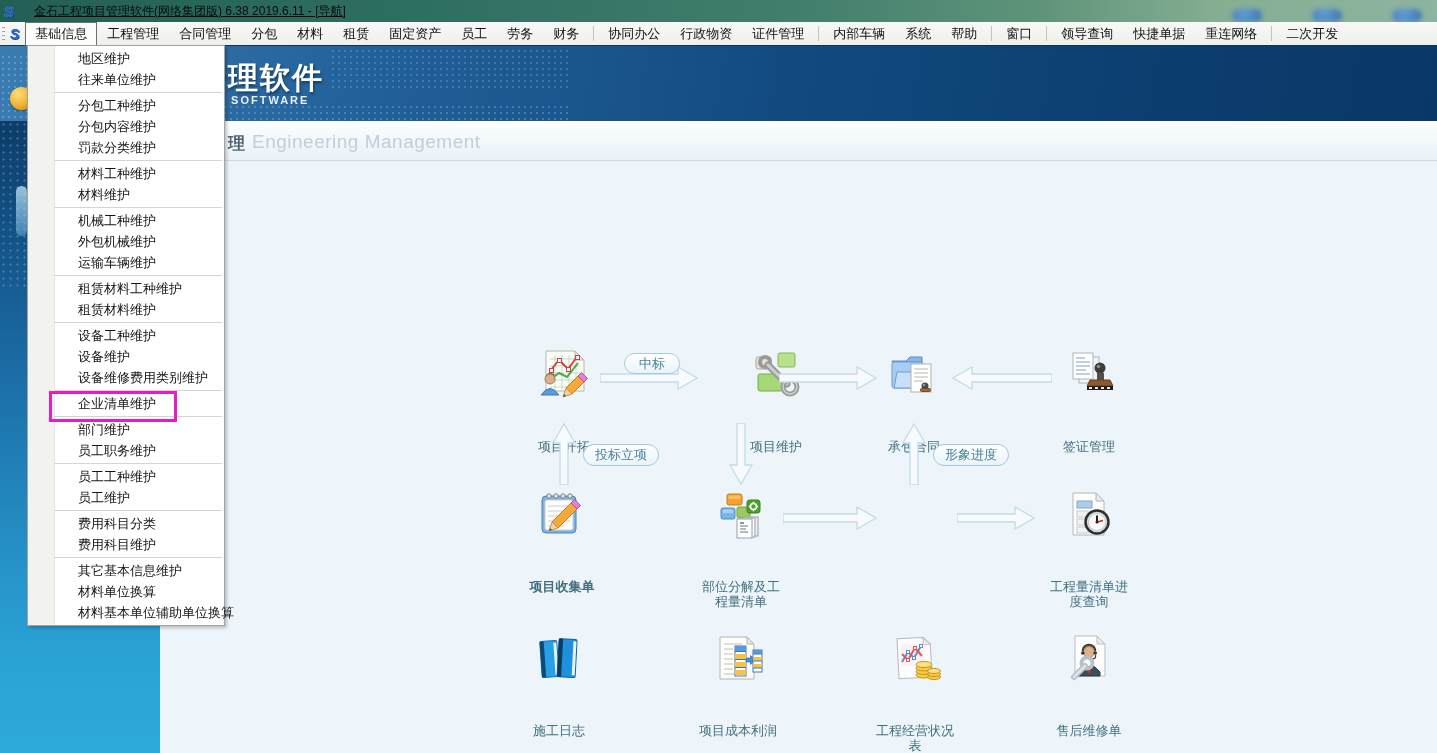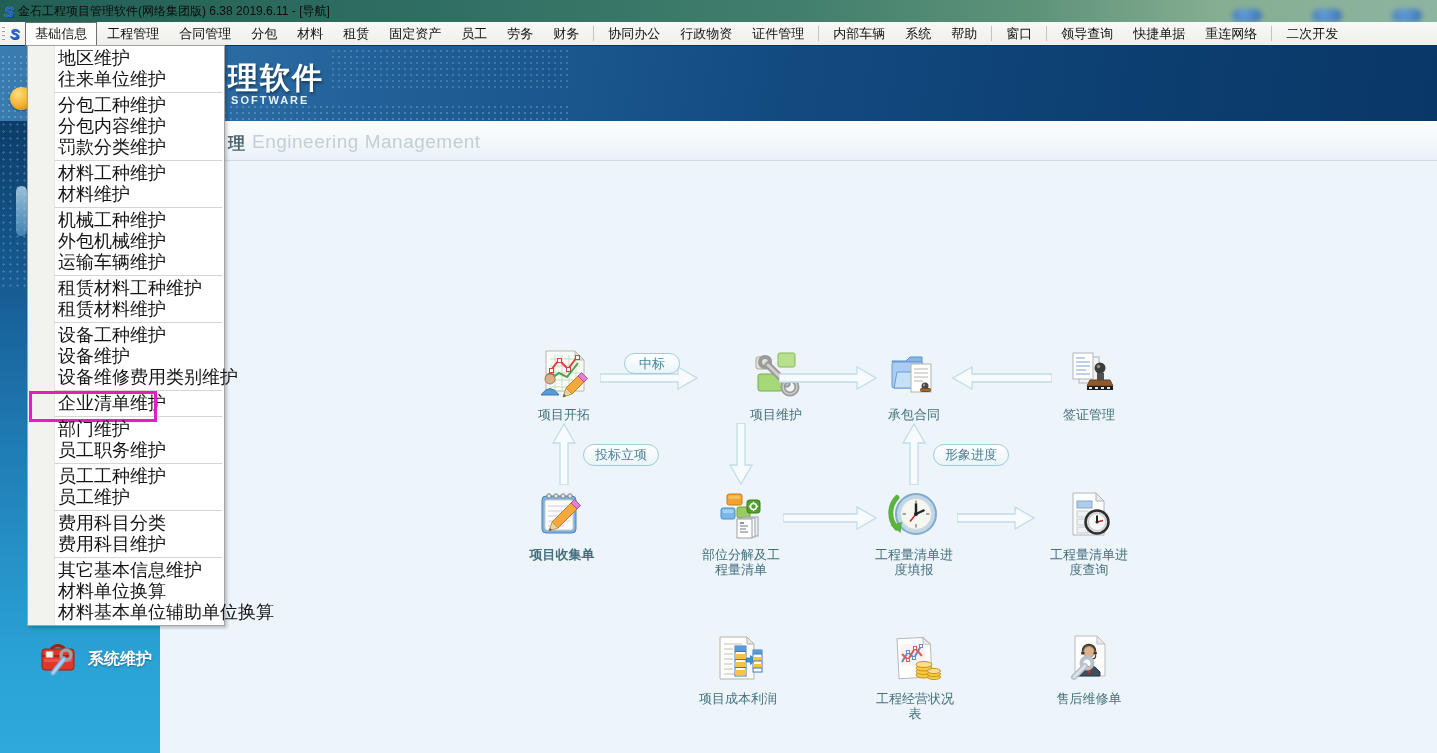--- a/index.html
+++ b/index.html
@@ -4,21 +4,21 @@
 <style>
   * { margin:0; padding:0; box-sizing:border-box; }
   html,body { width:1437px; height:753px; overflow:hidden;
     font-family:"Liberation Sans","DejaVu Sans",sans-serif; }
   #stage { position:relative; width:1437px; height:753px; background:#edf5fa; overflow:hidden; }
 
   
   .titlebar { position:absolute; left:0; top:0; width:1437px; height:22px;
     background:linear-gradient(90deg,#235f54 0%,#2f6f62 30%,#417e6d 55%,#5e9379 72%,#86ae92 85%,#8db4a0 100%);
     display:flex; align-items:center; padding-left:4px; z-index:30; }
-  .titlebar .ttext { font-size:12px; color:#0b0b0b; margin-left:4px; white-space:nowrap; }
+  .titlebar .ttext { font-size:12px; color:#0b0b0b; margin-left:20px; white-space:nowrap;text-decoration:underline; }
   .slogo { display:inline-block; font-style:italic; font-weight:bold; color:#1a5fc8;
     text-shadow:0 0 1px #9cc2f2, 1px 1px 0 #0a3a80; font-size:15px; line-height:1; }
   .capblob { position:absolute; top:9px; width:30px; height:13px; border-radius:7px;
     background:radial-gradient(circle at 40% 35%, #5b9ae2, #2f66b4); filter:blur(2.5px); opacity:.85; }
 
   
   .menubar { position:absolute; left:0; top:22px; width:1437px; height:23px;
     background:linear-gradient(#f8f8f6,#efefec); display:flex; align-items:center; z-index:30; }
   .grip { width:3px; height:16px; margin:0 3px 0 2px;
     background:repeating-linear-gradient(#fff 0 1px,#9aa0a6 1px 2px,transparent 2px 4px); }
@@ -55,32 +55,32 @@
   .side-sliver { position:absolute; left:16px; top:65px; width:11px; height:50px; border-radius:7px;
     background:linear-gradient(180deg,rgba(200,232,248,.75),rgba(120,190,230,.45)); }
   .sys-item { position:absolute; left:38px; top:518px; display:flex; align-items:center; gap:10px; cursor:pointer; }
   .sys-item .lbl { color:#ffffff; font-size:16px; font-weight:bold; text-shadow:0 1px 2px rgba(0,0,0,.35); }
 
   
   #flow { position:absolute; inset:0; z-index:6; pointer-events:none; }
   .fnode { position:absolute; width:116px; text-align:center; pointer-events:auto; cursor:pointer; }
   .fnode .ficon { display:inline-block; width:54px; height:54px; }
   .fnode .flabel { margin-top:1px; font-size:13px; line-height:1.18; color:#44707e; }
-  .fnode .flabel span { display:inline-block; max-width:86px; }
+  .fnode .flabel span { display:inline-block; max-width:86px;margin-top:32px; }
   .farrow { position:absolute; }
   .fbadge { position:absolute; display:flex; align-items:center; justify-content:center;
     border:1px solid #a3c9dc; border-radius:11px; background:linear-gradient(#ffffff,#e9f4fa);
     font-size:13px; color:#4a8398; }
 
   
   .dropdown { position:absolute; left:27px; top:45px; width:198px; z-index:40;
     background:linear-gradient(90deg,#f2f2ef 0,#f2f2ef 26px,#e6e6e2 26px,#e6e6e2 27px,#ffffff 27px);
     border:1px solid #a3a3a3; box-shadow:2px 2px 3px rgba(0,0,0,.22); padding:2px 0; }
-  .ditem { position:relative; height:21px; line-height:21px; padding-left:30px; font-size:18px;
-    color:#141414; white-space:nowrap; cursor:pointer; }
+  .ditem { position:relative; height:21px; line-height:21px; padding-left:30px; font-size:13px;
+    color:#141414; white-space:nowrap; cursor:pointer;margin-left:20px; }
   .dsep { border-top:1px solid #d6d6d1; margin:2px 2px 2px 26px; }
   .ditem.hl::after { content:''; position:absolute; left:1px; top:-2px; width:122px; height:25px;
     border:3px solid #e61cc4; }
 </style>
 </head>
 <body>
 
 <div id="stage">
 
   <div class="banner">
@@ -93,35 +93,20 @@
   </div>
 
   <div class="subheader">
     <span class="sh-cn">理</span>
     <span class="sh-en">Engineering Management</span>
   </div>
 
   <div class="sidebar">
     <div class="sdots"></div>
     <div class="side-sliver"></div>
-    <div class="sys-item">
-      <span class="ficon" style="width:40px;height:40px;display:inline-block">
-        <svg viewBox="0 0 40 40" width="40" height="40">
-          <path d="M13 10q7-7 14 0" fill="none" stroke="#a02018" stroke-width="3"></path>
-          <rect x="4" y="10" width="32" height="21" rx="3" fill="#e03828" stroke="#9c1c12"></rect>
-          <path d="M4 17h32" stroke="#9c1c12" stroke-width="1.5"></path>
-          <rect x="6" y="20" width="28" height="3" fill="#f06050" opacity=".7"></rect>
-          <rect x="8" y="12.5" width="7" height="6" rx="1" fill="#f2f2ee" stroke="#b0b0a8"></rect>
-          <circle cx="28" cy="16" r="5" fill="none" stroke="#9aa4a8" stroke-width="3.5"></circle>
-          <line x1="26" y1="20" x2="15" y2="34" stroke="#7fb2dc" stroke-width="5" stroke-linecap="round"></line>
-          <line x1="26" y1="20" x2="15" y2="34" stroke="#b8d8f0" stroke-width="2" stroke-linecap="round"></line>
-        </svg>
-      </span>
-      <span class="lbl">系统维护</span>
-    </div>
   </div>
 
   <div id="flow">
       <div class="fnode" style="left: 506px; top: 348px;"><span class="ficon"><svg viewBox="0 0 54 54">
             <path d="M9 3h29l9 9v31H9z" fill="#fcfcf8" stroke="#b6b6ae"></path>
             <path d="M38 3l9 9h-9z" fill="#e6e6dc" stroke="#b6b6ae"></path>
             <path d="M13 11h29M13 18h30M13 25h30M13 32h30M13 39h30M18 7v35M25 7v35M32 7v35M39 13v29" stroke="#bedfbe" fill="none"></path>
             <polyline points="14,31 22,25 30,29 41,15" fill="none" stroke="#4aa84a" stroke-width="2"></polyline>
             <polyline points="14,22 22,12 31,21 40,9" fill="none" stroke="#d84040" stroke-width="2"></polyline>
             <g fill="#fff" stroke="#d84040">
@@ -192,46 +177,47 @@
             <rect x="23" y="19" width="13" height="11" rx="2" fill="#9cca62" stroke="#6fa23c"></rect>
             <rect x="33" y="12" width="13" height="13" rx="2.5" fill="#4ea22c" stroke="#3a7e1e"></rect>
             <circle cx="39.5" cy="18.5" r="3" fill="none" stroke="#fff" stroke-width="1.6"></circle>
             <path d="M39.5 13.8v2M39.5 21.2v2M34.8 18.5h2M42.2 18.5h2" stroke="#fff" stroke-width="1.4"></path>
             <rect x="29" y="29" width="15" height="19" fill="#f0f2f4" stroke="#9aa0a6"></rect>
             <rect x="26" y="30" width="15" height="19" fill="#f8f9fa" stroke="#9aa0a6"></rect>
             <rect x="23" y="31" width="15" height="19" fill="#ffffff" stroke="#9aa0a6"></rect>
             <path d="M26 35h4M26 38h8M26 41h6M26 44h8" stroke="#6c7680"></path>
             <path d="M26 35h4" stroke="#4a78b0"></path>
           </svg></span><div class="flabel"><span>部位分解及工程量清单</span></div></div>
-      <div class="fnode" style="left: 856px; top: 488px;"><span class="ficon"><svg viewBox="0 0 54 54">
-            <circle cx="29" cy="26" r="20" fill="#bdd7ec" stroke="#85aac8" stroke-width="2"></circle>
-            <circle cx="29" cy="26" r="15.5" fill="#f7f7f2" stroke="#d8d8d0"></circle>
-            <path d="M29 12.5v3.5M29 36v3.5M15.5 26H19M39 26h3.5" stroke="#8a8a8a" stroke-width="1.5"></path>
-            <path d="M29 26V15.5" stroke="#222" stroke-width="2.5"></path>
-            <path d="M29 26l8.5-4" stroke="#222" stroke-width="2"></path>
-            <path d="M29 26l-6 7.5" stroke="#d02222" stroke-width="1.5"></path>
-            <circle cx="29" cy="26" r="2" fill="#222"></circle>
-            <path d="M10 9.5A22.5 22.5 0 0 0 9.5 40" fill="none" stroke="#5cb23e" stroke-width="5" stroke-linecap="round"></path>
-            <path d="M3.5 37l10 8 1.5-11z" fill="#5cb23e"></path>
-          </svg></span><div class="flabel"><span>工程量清单进度填报</span></div></div>
       <div class="fnode" style="left: 1031px; top: 488px;"><span class="ficon"><svg viewBox="0 0 54 54">
             <path d="M11 5h23l8 8v34H11z" fill="#fdfdfb" stroke="#b2b6ba"></path>
             <path d="M34 5l8 8h-8z" fill="#e8eaec" stroke="#b2b6ba"></path>
             <rect x="15" y="13" width="15" height="7" fill="#aecbe8" stroke="#88aacc"></rect>
             <g fill="#f0f3f6" stroke="#c4ccd4">
               <rect x="15" y="23" width="11" height="6"></rect>
               <rect x="15" y="31" width="11" height="6"></rect>
               <rect x="15" y="39" width="11" height="6"></rect>
             </g>
             <circle cx="35" cy="34" r="11.5" fill="#dcdcdc" stroke="#2e2e2e" stroke-width="2.5"></circle>
             <circle cx="35" cy="34" r="8.5" fill="#fafafa" stroke="#cacaca"></circle>
             <path d="M35 34v-6.5" stroke="#222" stroke-width="2"></path>
             <path d="M35 34l6-1.5" stroke="#d02222" stroke-width="1.5"></path>
             <circle cx="35" cy="34" r="1.5" fill="#222"></circle>
           </svg></span><div class="flabel"><span>工程量清单进度查询</span></div></div>
+      <div class="fnode" style="left: 501px; top: 632px;"><span class="ficon"><svg viewBox="0 0 54 54">
+            <g transform="rotate(-4 18 28)">
+              <rect x="9" y="9" width="17" height="36" rx="1.5" fill="#28a0e8" stroke="#156fb0"></rect>
+              <rect x="9" y="9" width="4" height="36" fill="#0c4a78"></rect>
+              <rect x="22.5" y="11" width="3" height="32" fill="#e8f2fa"></rect>
+            </g>
+            <g transform="rotate(3 34 28)">
+              <rect x="26" y="7" width="18" height="38" rx="1.5" fill="#1e90dc" stroke="#1060a0"></rect>
+              <rect x="26" y="7" width="4" height="38" fill="#0a3c64"></rect>
+              <rect x="40.5" y="9" width="3" height="34" fill="#e8f2fa"></rect>
+            </g>
+          </svg></span><div class="flabel"><span>施工日志</span></div></div>
       <div class="fnode" style="left: 857px; top: 632px;"><span class="ficon"><svg viewBox="0 0 54 54">
             <g transform="rotate(-3 26 26)">
               <path d="M10 6h26l7 7v33H10z" fill="#fdfdfb" stroke="#b8b8c0"></path>
               <path d="M36 6l7 7h-7z" fill="#eaeaf0" stroke="#b8b8c0"></path>
             </g>
             <rect x="13" y="12" width="24" height="22" fill="#faeef0" opacity=".7"></rect>
             <polyline points="14,30 20,20 26,26 33,14" fill="none" stroke="#5b8fd0" stroke-width="2"></polyline>
             <g fill="#fff" stroke="#5b8fd0">
               <rect x="18.5" y="18.5" width="3" height="3"></rect>
               <rect x="24.5" y="24.5" width="3" height="3"></rect>

